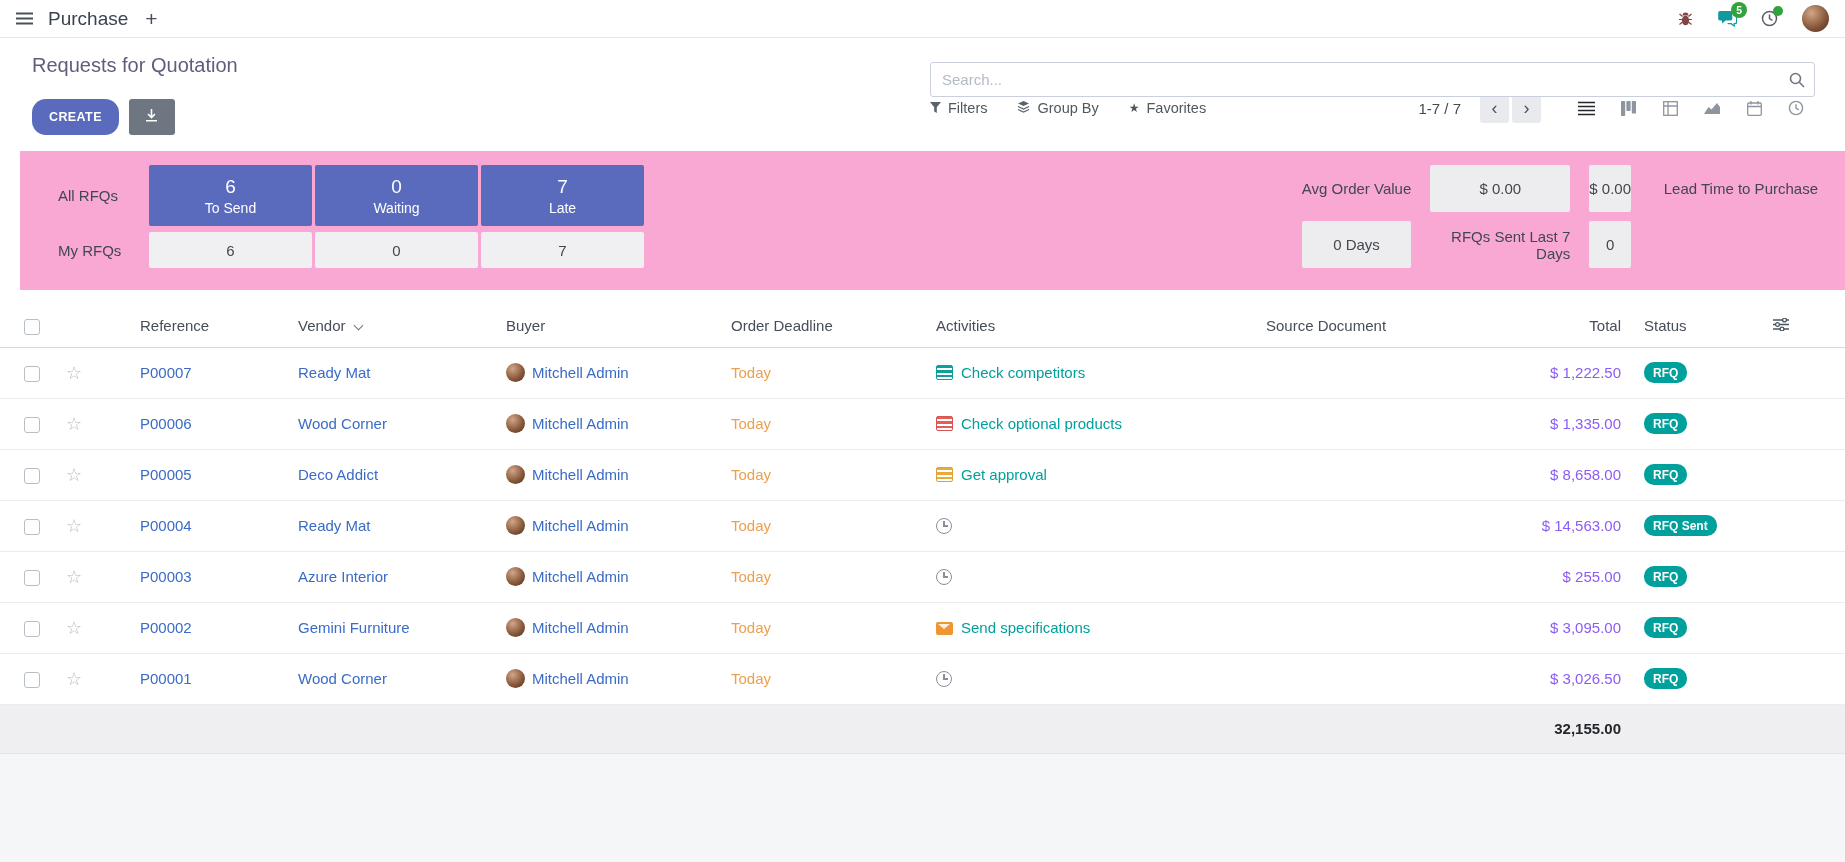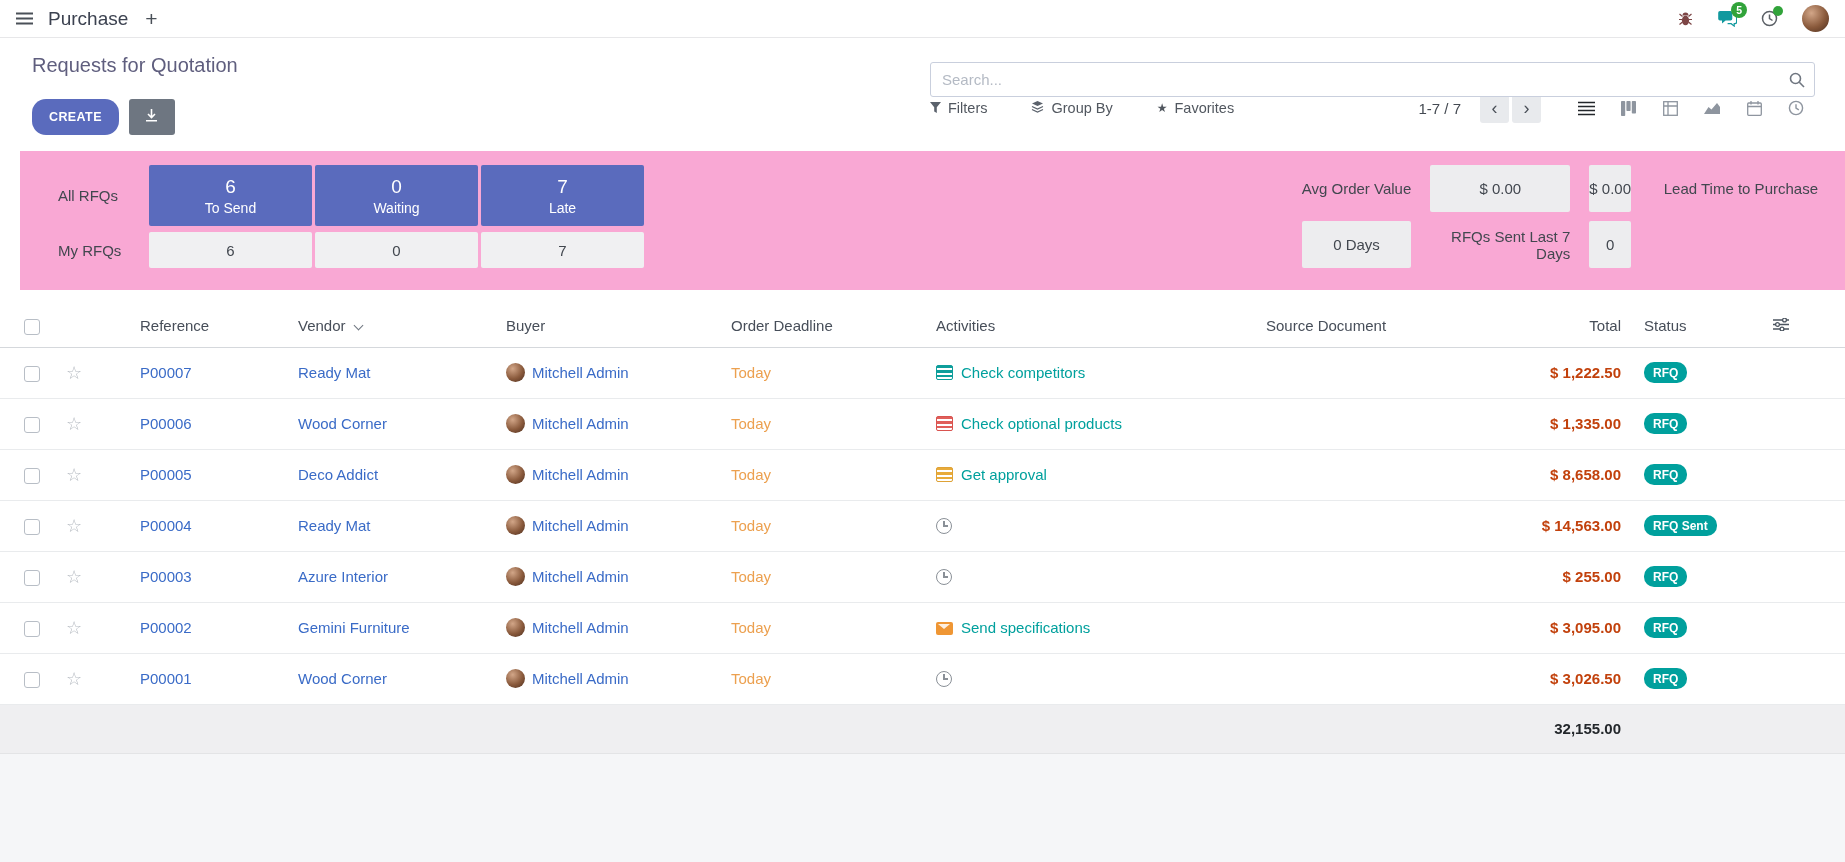--- a/index.html
+++ b/index.html
@@ -38,21 +38,21 @@
   .btn-export { background:#6e7681; border:none; border-radius:3px; width:46px; height:36px;
     display:flex; align-items:center; justify-content:center; cursor:pointer; }
   .cp-right { width:885px; display:flex; flex-direction:column; padding-top:8px; }
   .search-box { position:relative; height:19px; }
   .search-input { width:100%; height:35px; border:1px solid #c9cfdd; border-radius:3px;
     padding:0 36px 0 11px; font-size:15px; color:#333; outline:none; font-family:inherit; }
   .search-input::placeholder { color:#b4bac4; }
   .search-icon { position:absolute; right:1px; top:0; width:34px; height:35px;
     display:flex; align-items:center; justify-content:center; cursor:pointer; }
   .cp-filter-row { display:flex; align-items:center; margin-top:9px; height:36px; }
-  .filter-group { display:flex; align-items:center; gap:44px; }
+  .filter-group { display:flex; align-items:center; gap:30px; }
   .fbtn { display:flex; align-items:center; gap:7px; font-size:14.5px; color:#51575f; cursor:pointer; }
   .fav-star { font-size:12px; color:#51575f; }
   .pager { margin-left:auto; display:flex; align-items:center; gap:19px; }
   .pager-text { font-size:15px; color:#444a52; cursor:pointer; }
   .pager-btns { display:flex; gap:3px; }
   .pager-btn { width:29px; height:29px; background:#e8eaed; border:none; border-radius:3px;
     color:#4a5058; font-size:18px; line-height:1; display:flex; align-items:center;
     justify-content:center; cursor:pointer; font-family:inherit; }
   .switcher { display:flex; align-items:center; gap:4px; margin-left:26px; }
   .switch-btn { width:38px; height:32px; display:flex; align-items:center; justify-content:center;
@@ -86,21 +86,21 @@
   td { height:51px; border-bottom:1px solid #e9ebed; padding:0 8px; font-size:15px; color:#555; }
   .pad { padding-left:28px; }
   th.c-total, td.c-total { text-align:right; padding-right:15px; }
   .c-check { padding-left:24px; }
   input[type=checkbox] { appearance:none; -webkit-appearance:none; width:16px; height:16px;
     border:1px solid #b8bec6; border-radius:3px; background:#fff; margin:0; cursor:pointer;
     vertical-align:middle; }
   .star { font-size:18px; color:#b5bac1; cursor:pointer; }
   .link { color:#3a6bc7; cursor:pointer; }
   .deadline { color:#eca04f; }
-  .amount { color:#c2410c;font-weight:bold; }
+  .amount { color:#8b5cf6; }
   .badge { display:inline-block; background:#00a09d; color:#fff; font-size:12px; font-weight:700;
     padding:3.5px 9px; border-radius:10px; white-space:nowrap; }
   .buyer-wrap, .activity-wrap { display:flex; align-items:center; }
   .buyer-wrap { gap:7px; }
   .activity-wrap { gap:8px; }
   .avatar-sm { width:19px; height:19px; border-radius:50%; flex:none;
     background:radial-gradient(circle at 35% 30%, #d2a688, #8a5a3c 55%, #4a2c1d); }
   .activity-label { color:#00a09d; cursor:pointer; }
   .sort-caret { display:inline-block; width:7px; height:7px; border-right:1.6px solid #6f7680;
     border-bottom:1.6px solid #6f7680; transform:rotate(45deg); margin-left:9px; vertical-align:2px; }

